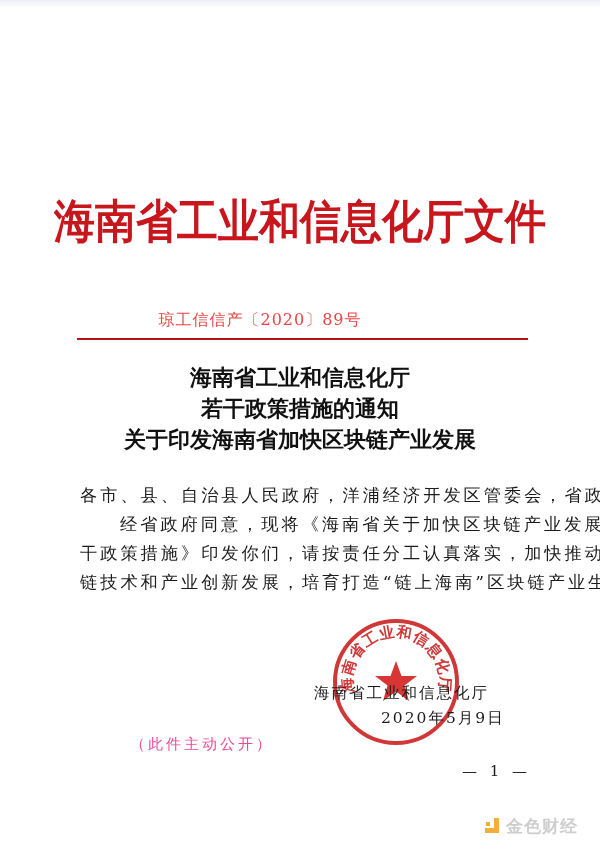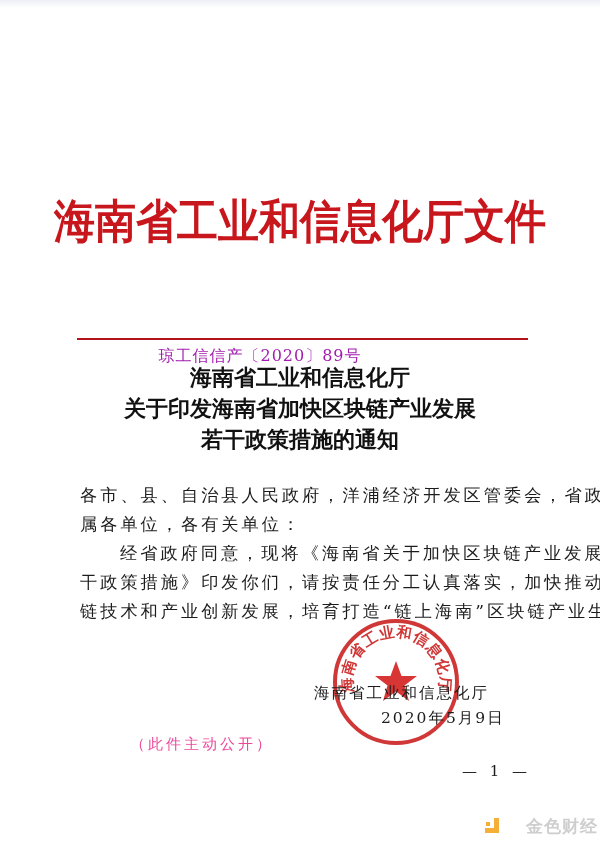--- a/index.html
+++ b/index.html
@@ -42,23 +42,22 @@
       transform: scaleY(1.12);
       transform-origin: center top;
     }
     .doc-number {
       position: absolute;
       left: 0; width: 520px;
       top: 309px;
       text-align: center;
       font-size: 16px;
       line-height: 22px;
-      color: #a21caf;
+      color: #ef4444;
       letter-spacing: 1px;
-      margin-top: 36px;
     }
     .red-rule {
       position: absolute;
       left: 77px;
       width: 451px;
       top: 338px;
       height: 2px;
       background: #b3141b;
     }
     .doc-title {
@@ -148,21 +147,21 @@
       color: #1c1c1c;
       white-space: nowrap;
     }
     .watermark {
       position: absolute;
       left: 484px;
       top: 815px;
       height: 22px;
       display: flex;
       align-items: center;
-      gap: 24px;
+      gap: 4px;
       opacity: 0.9;
     }
     .watermark-logo {
       width: 18px;
       height: 18px;
       position: relative;
     }
     .watermark-text {
       font-family: "DejaVu Sans", "Liberation Sans", sans-serif;
       font-size: 17px;
@@ -179,27 +178,26 @@
   <div class="scan-edge"></div>
 
   <div class="red-header">海南省工业和信息化厅文件</div>
 
   <div class="doc-number">琼工信信产〔2020〕89号</div>
 
   <div class="red-rule"></div>
 
   <div class="doc-title">
     <span class="line">海南省工业和信息化厅</span>
+    <span class="line">若干政策措施的通知</span>
     <span class="line">关于印发海南省加快区块链产业发展</span>
-    <span class="line">若干政策措施的通知</span>
   </div>
 
   <div class="body-text">
     <span class="line">各市、县、自治县人民政府，洋浦经济开发区管委会，省政府直</span>
-    <span class="line">属各单位，各有关单位：</span>
     <span class="line indent">经省政府同意，现将《海南省关于加快区块链产业发展的若</span>
     <span class="line">干政策措施》印发你们，请按责任分工认真落实，加快推动区块</span>
     <span class="line">链技术和产业创新发展，培育打造“链上海南”区块链产业生态。</span>
   </div>
 
   <div class="seal">
     <svg width="126" height="126" viewBox="0 0 126 126">
       <defs>
         <path id="sealArc" d="M 22 78 A 44 44 0 1 1 104 78" fill="none"></path>
       </defs>

